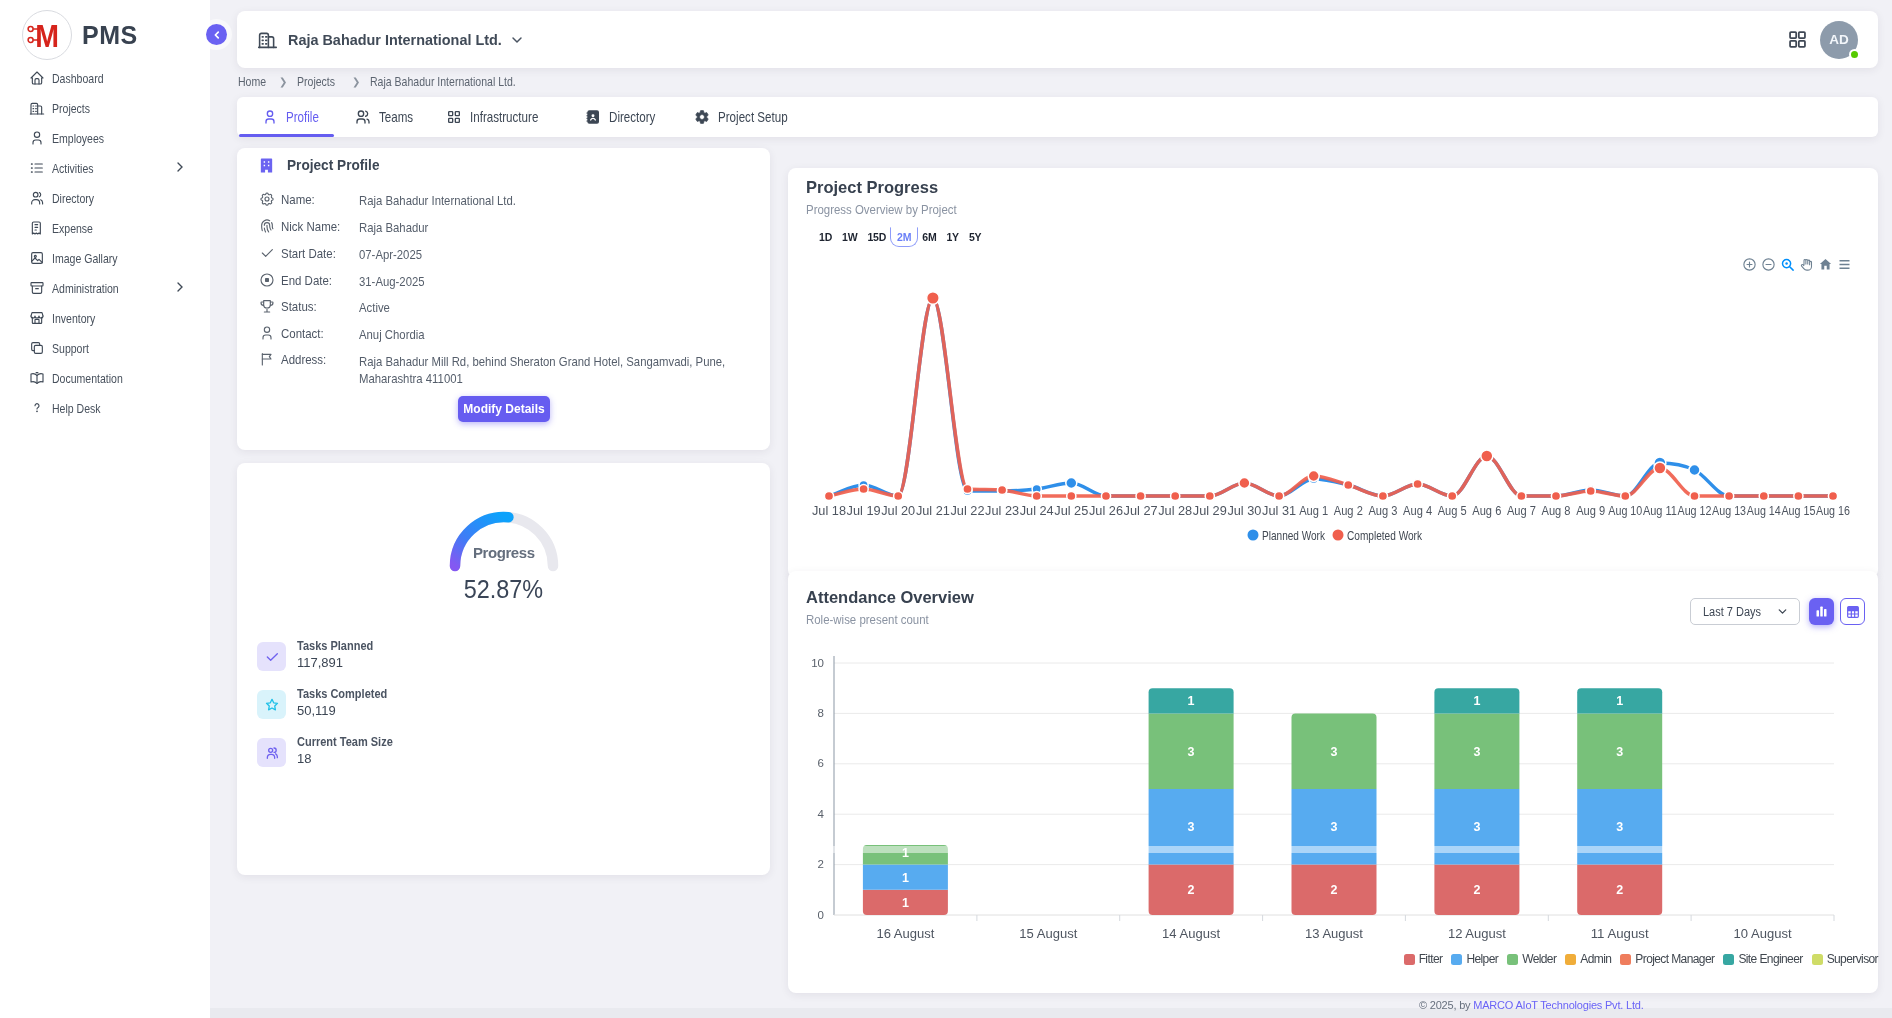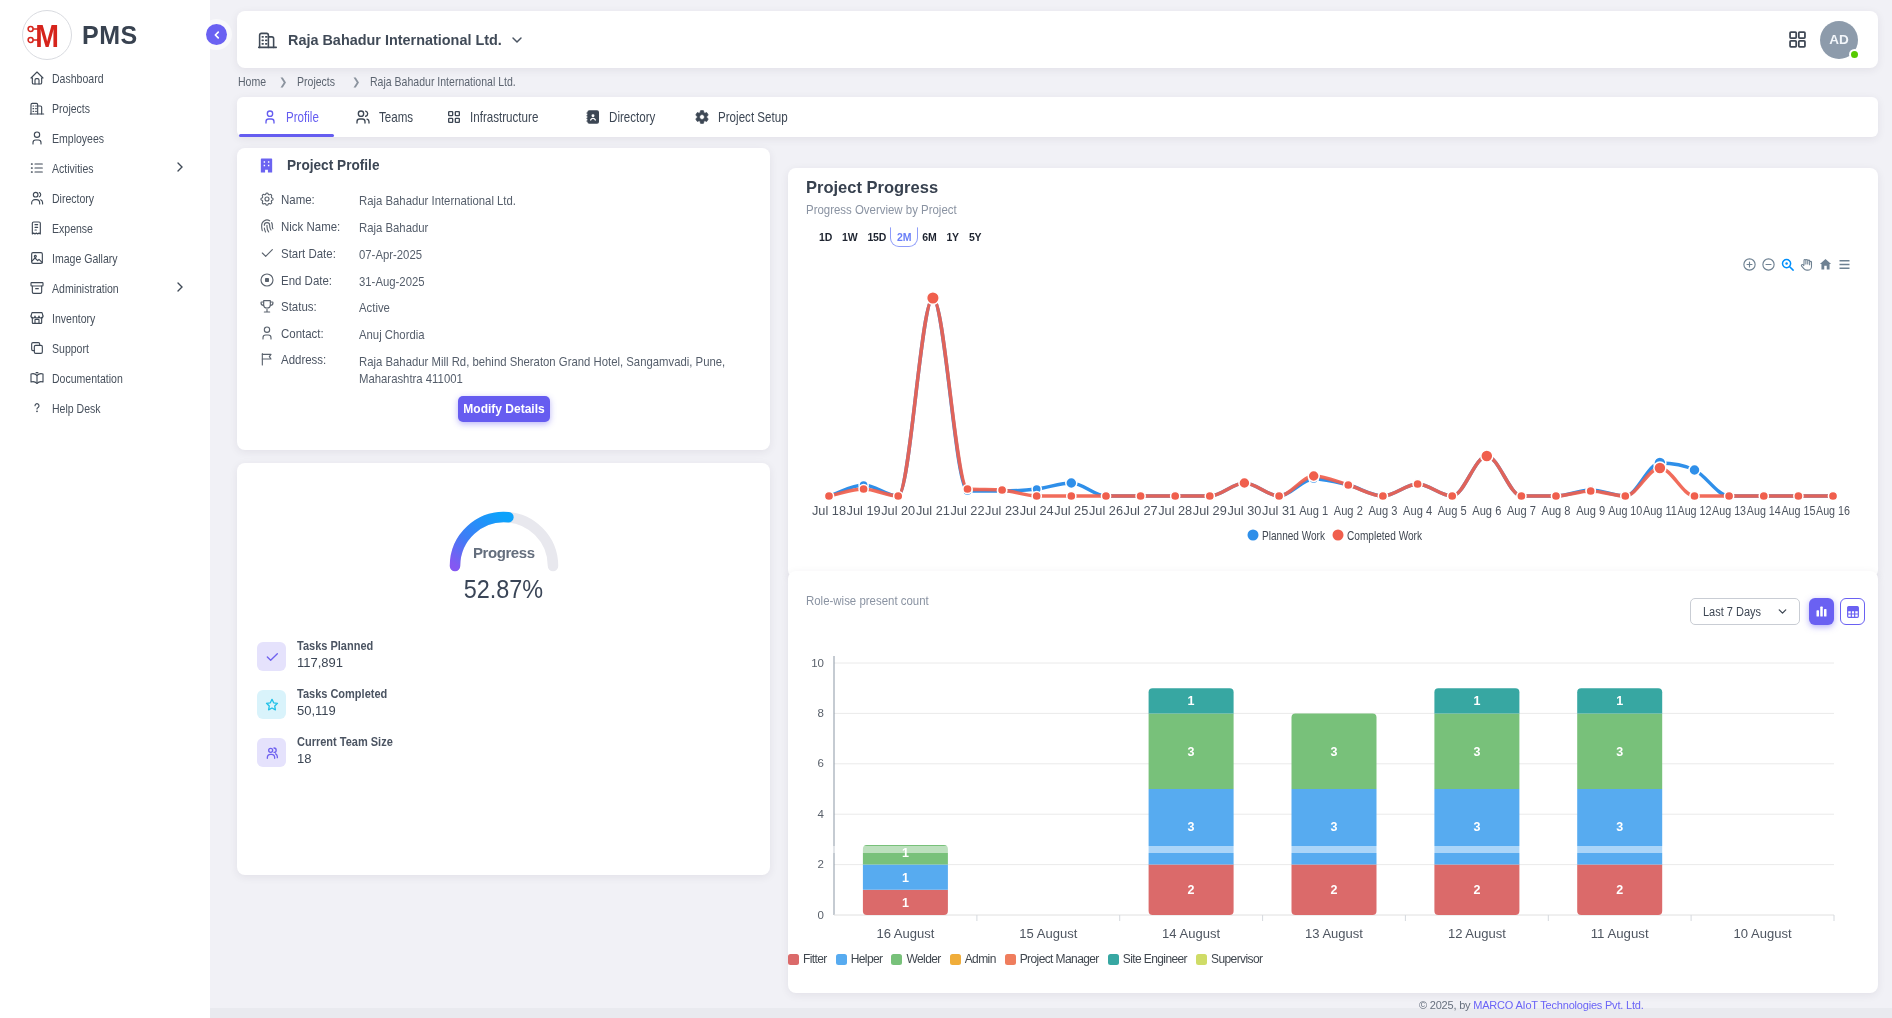--- a/index.html
+++ b/index.html
@@ -65,21 +65,21 @@
 #ptools svg { width:15px; height:15px; }
 #linechart { position:absolute; left:0; top:0; }
 
 #att { left:788px; top:571px; width:1090px; height:422px; }
 #att-ctl { position:absolute; right:13px; top:27px; display:flex; gap:9px; align-items:center; }
 #btn-tbl { margin-left:-3px; }
 #sel7 { width:110px; height:27px; border:1px solid #c9cdd4; border-radius:5px; font-size:12.5px; color:#3e4754; display:flex; align-items:center; justify-content:space-between; padding:0 10px 0 12px; }
 #btn-bar { width:25px; height:27px; background:#6a61f2; border-radius:6px; display:flex; align-items:center; justify-content:center; box-shadow:0 2px 6px rgba(106,97,242,.5); }
 #btn-tbl { width:25px; height:27px; border:1px solid #6a61f2; border-radius:6px; display:flex; align-items:center; justify-content:center; background:#fff; }
 #barchart { position:absolute; left:0; top:85px; }
-#blegend { position:absolute; left:0; top:381px; width:1090px; display:flex; justify-content:flex-start; gap:9px; font-size:12px; color:#40474f; letter-spacing:-0.6px; }
+#blegend { position:absolute; left:0; top:381px; width:1090px; display:flex; justify-content:flex-end; gap:9px; font-size:12px; color:#40474f; letter-spacing:-0.6px; }
 #blegend .li { display:flex; align-items:center; gap:4px; }
 #blegend .sq { width:11px; height:11px; border-radius:2.5px; }
 
 #seam { position:absolute; left:788px; top:846px; width:1090px; height:7px; background:rgba(255,255,255,.5); z-index:4; }
 #footer { position:absolute; left:1419px; top:999px; font-size:11px; letter-spacing:-0.2px; color:#67707e; z-index:2; }
 #bstrip { position:absolute; left:210px; top:1008px; width:1682px; height:10px; background:#e9eaef; }
 #footer .mk { color:#6a63f6; font-weight:500; }
 </style>
 </head>
 <body>
@@ -517,20 +517,21 @@
       </g>
     <circle cx="465" cy="367" r="5.5" fill="#2f8fe9"></circle>
     <text x="474" y="371.5" font-size="13" fill="#414852" font-family="Liberation Sans" textLength="63" lengthAdjust="spacingAndGlyphs">Planned Work</text>
     <circle cx="550" cy="367" r="5.5" fill="#f05f4d"></circle>
     <text x="559" y="371.5" font-size="13" fill="#414852" font-family="Liberation Sans" textLength="75" lengthAdjust="spacingAndGlyphs">Completed Work</text>
   </svg>
 </div>
 
 <div class="card" id="att">
   <div style="padding:17px 0 0 18px">
+    <div class="t1">Attendance Overview</div>
     <div class="t2">Role-wise present count</div>
   </div>
   <div id="att-ctl">
     <div id="sel7">
         <span style="display:inline-block;transform:scaleX(.88);transform-origin:0 50%">Last 7 Days</span>
       <svg width="13" height="13" viewBox="0 0 24 24" fill="none" stroke="#3e4754" stroke-width="2.4" stroke-linecap="round" stroke-linejoin="round">
           <path d="M6 9l6 6 6-6"></path>
         </svg>
     </div>
     <div id="btn-bar">

